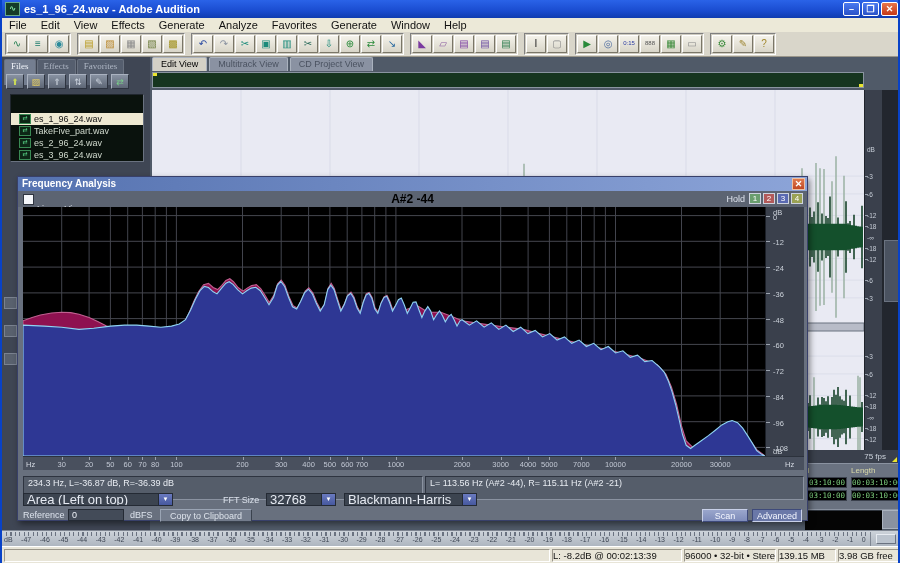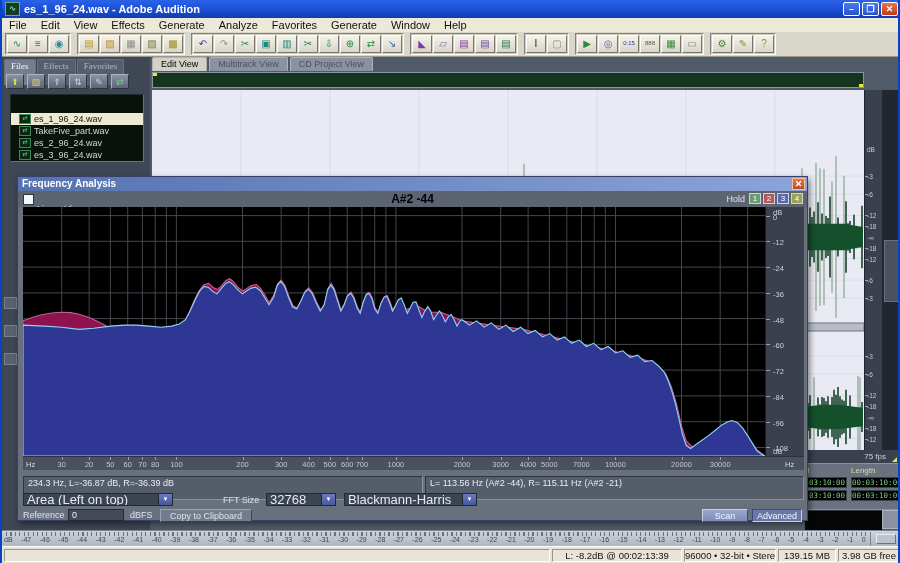--- a/index.html
+++ b/index.html
@@ -86,21 +86,21 @@
   .fd-btn.flat{background:#737c8c;border-color:#9aa4b4 #3a424e #3a424e #9aa4b4;color:#dce2ea;}
   #ref-input{position:absolute;width:56px;height:12px;background:#434b58;border:1px solid #242a34;color:#eef2f8;font-size:9px;line-height:11px;padding-left:3px;box-sizing:border-box;}
   
   #meterbar{left:0;top:530px;width:900px;height:16px;background:linear-gradient(180deg,#cdd3da,#aeb6c0);border-top:1px solid #7e8692;box-sizing:border-box;}
   #meter-ticks{position:absolute;left:4px;top:1px;width:860px;height:4px;
      background:repeating-linear-gradient(90deg,#6a7280 0 1px,transparent 1px 4.5px);}
   #meter-labels{position:absolute;left:2px;top:5px;width:862px;display:flex;justify-content:space-between;font-size:7px;color:#3e4654;}
   #meter-div{position:absolute;left:868px;top:1px;width:1px;height:14px;background:#7e8692;}
   #meter-knob{position:absolute;left:874px;top:3px;width:20px;height:10px;background:#bcc4ce;border:1px solid;border-color:#e8ecf2 #6a7280 #6a7280 #e8ecf2;box-sizing:border-box;}
   #statusbar{left:0;top:546px;width:900px;height:17px;background:#e8e5d8;border-top:1px solid #fff;display:flex;align-items:center;gap:2px;padding:1px 2px;box-sizing:border-box;}
-  .sb-seg{height:13px;border:1px solid;border-color:#9a968a #fff #fff #9a968a;font-size:9.5px;color:#111;line-height:12px;text-align:center;box-sizing:border-box;white-space:nowrap;overflow:hidden;}
+  .sb-seg{height:13px;border:1px solid;border-color:#9a968a #fff #fff #9a968a;font-size:9.5px;color:#111;line-height:12px;box-sizing:border-box;white-space:nowrap;overflow:hidden;}
 </style>
 </head>
 <body>
 
 <div id="app">
 
   <div class="abs" id="titlebar">
     <span id="app-icon">∿</span>
     <span>es_1_96_24.wav - Adobe Audition</span>
     <span id="tb-buttons">

